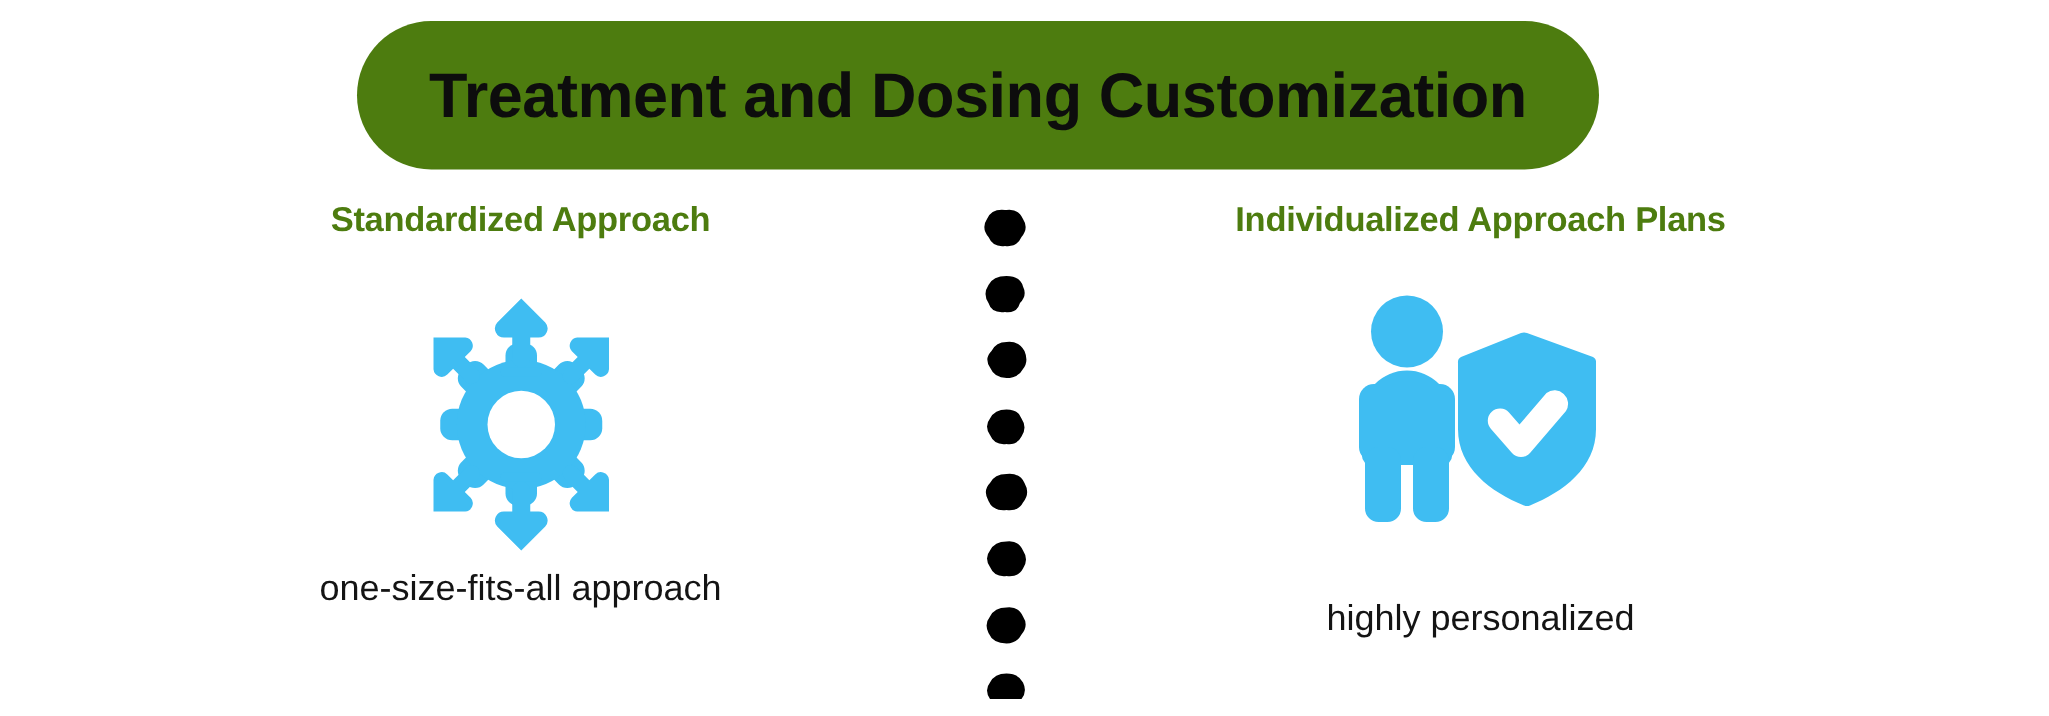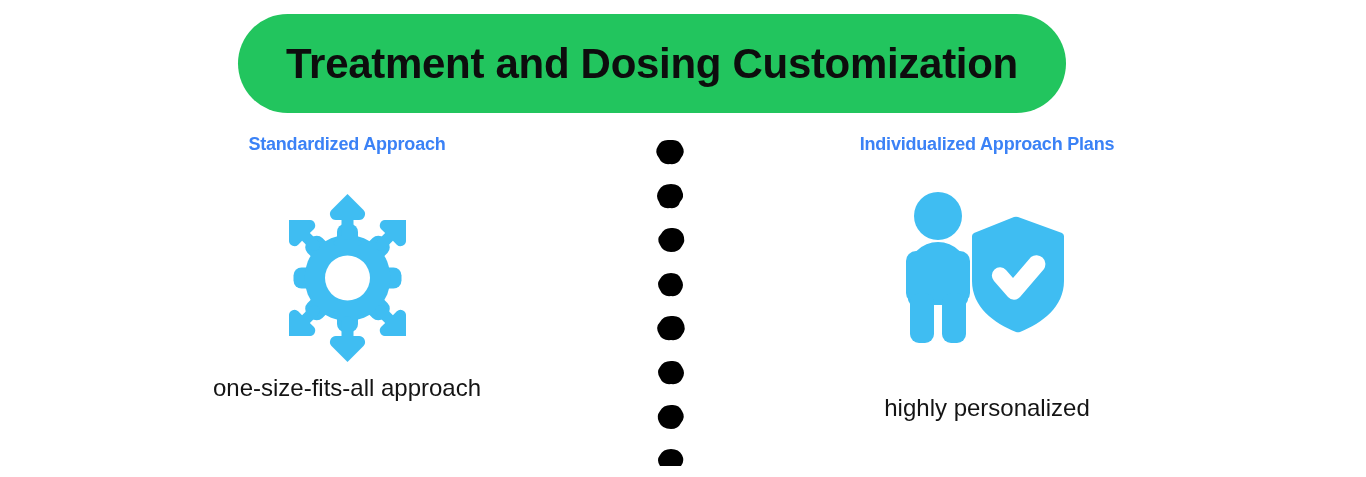--- a/index.html
+++ b/index.html
@@ -15,21 +15,21 @@
     position: relative;
   }
 
   
   #title-pill {
     position: absolute;
     left: 238px;
     top: 14px;
     width: 828px;
     height: 99px;
-    background: #22c55e;
+    background: #4d7c0f;
     border-radius: 50px;
     display: flex;
     align-items: center;
     justify-content: center;
     box-sizing: border-box;
   }
   #title-text {
     font-size: 42px;
     font-weight: bold;
     color: #0d0d0d;
@@ -45,23 +45,23 @@
     top: 135px;
     width: 430px;
     display: flex;
     flex-direction: column;
     align-items: center;
   }
   #col-left  { left: 132px; }
   #col-right { left: 772px; }
 
   .col-heading {
-    font-size: 18px;
+    font-size: 23px;
     font-weight: bold;
-    color: #3b82f6;
+    color: #4d7c0f;
     letter-spacing: -0.2px;
     white-space: nowrap;
     margin: 0;
     line-height: 1;
   }
 
   .icon-wrap {
     margin-top: 30px;
     height: 185px;
     display: flex;

